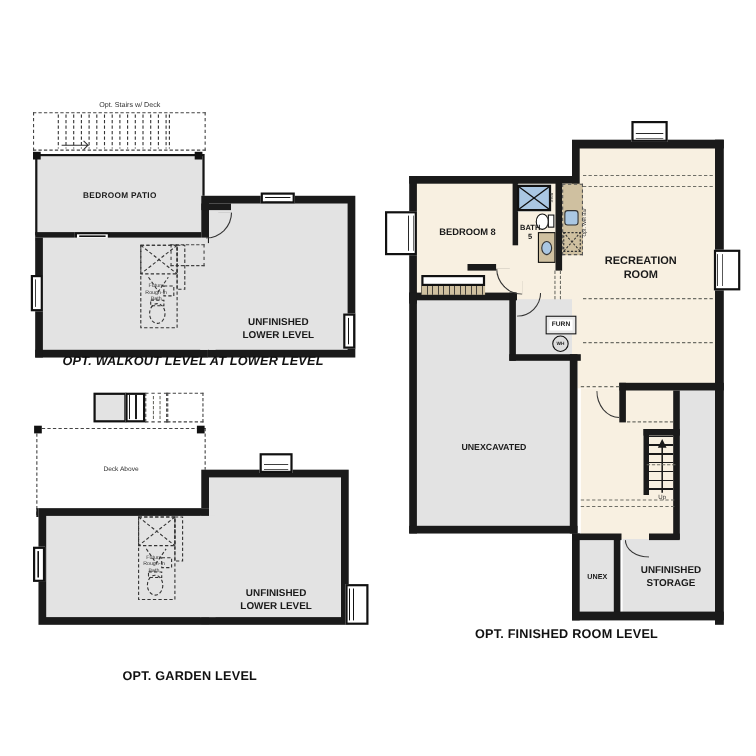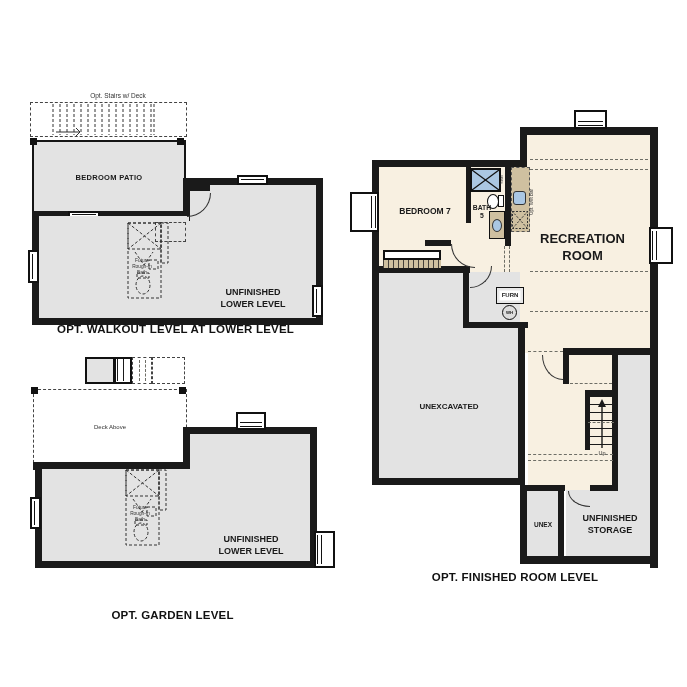--- a/index.html
+++ b/index.html
@@ -103,21 +103,21 @@
         <ellipse cx="16" cy="63" rx="7" ry="9"></ellipse>
         <rect x="10" y="51" width="12" height="5"></rect>
       </g>
     </svg>
     <div class="note" style="left:128px;top:258px;width:28px;font-size:4.8px;">Future
 Rough-In
 Bath</div>
 
     <div class="label" style="left:192px;top:287px;width:122px;font-size:9px;">UNFINISHED
 LOWER LEVEL</div>
-    <div class="caption" style="left:53px;top:323px;width:245px;">OPT. WALKOUT LEVEL AT LOWER LEVEL</div>
+    <div class="caption" style="left:53px;top:323px;width:245px;font-style:italic;">OPT. WALKOUT LEVEL AT LOWER LEVEL</div>
   </div>
 
   <div class="abs">
 
     <div class="room fill-gray" style="left:85px;top:357px;width:30px;height:27px;border:2.5px solid #111;"></div>
     <div class="room" style="left:114px;top:357px;width:18px;height:27px;border:2.5px solid #111;background:#fff;">
       <div class="steps-v" style="left:1px;top:0;width:12px;height:22px;"></div>
     </div>
     <div class="dashed-box" style="left:132px;top:357px;width:20px;height:27px;">
       <div class="dash-v" style="left:6px;top:2px;height:21px;"></div>
@@ -263,24 +263,24 @@
     <div class="dash-h" style="left:530px;top:169px;width:118px;"></div>
     <div class="dash-h" style="left:530px;top:271px;width:118px;"></div>
     <div class="dash-h" style="left:530px;top:311px;width:118px;"></div>
     <div class="dash-h" style="left:528px;top:454px;width:85px;"></div>
     <div class="dash-h" style="left:528px;top:460px;width:85px;"></div>
     <div class="dash-h" style="left:528px;top:351px;width:35px;"></div>
     <div class="dash-h" style="left:570px;top:383px;width:42px;"></div>
     <div class="dash-v" style="left:504px;top:246px;height:26px;"></div>
     <div class="dash-v" style="left:509px;top:246px;height:26px;"></div>
 
-    <div class="label" style="left:385px;top:206px;width:80px;font-size:8.5px;">BEDROOM 7</div>
+    <div class="label" style="left:385px;top:206px;width:80px;font-size:8.5px;">BEDROOM 8</div>
     <div class="label" style="left:468px;top:204px;width:28px;font-size:6.8px;line-height:1.2;">BATH
 5</div>
-    <div class="label" style="left:540px;top:231px;width:85px;font-size:13px;">RECREATION
+    <div class="label" style="left:540px;top:231px;width:85px;font-size:10px;">RECREATION
 ROOM</div>
     <div class="label" style="left:399px;top:402px;width:100px;font-size:8px;">UNEXCAVATED</div>
     <div class="label" style="left:527px;top:521px;width:32px;font-size:6.5px;">UNEX</div>
     <div class="label" style="left:568px;top:513px;width:84px;font-size:9px;">UNFINISHED
 STORAGE</div>
     <div class="caption" style="left:400px;top:571px;width:230px;">OPT. FINISHED ROOM LEVEL</div>
   </div>
 
 </div>
 

